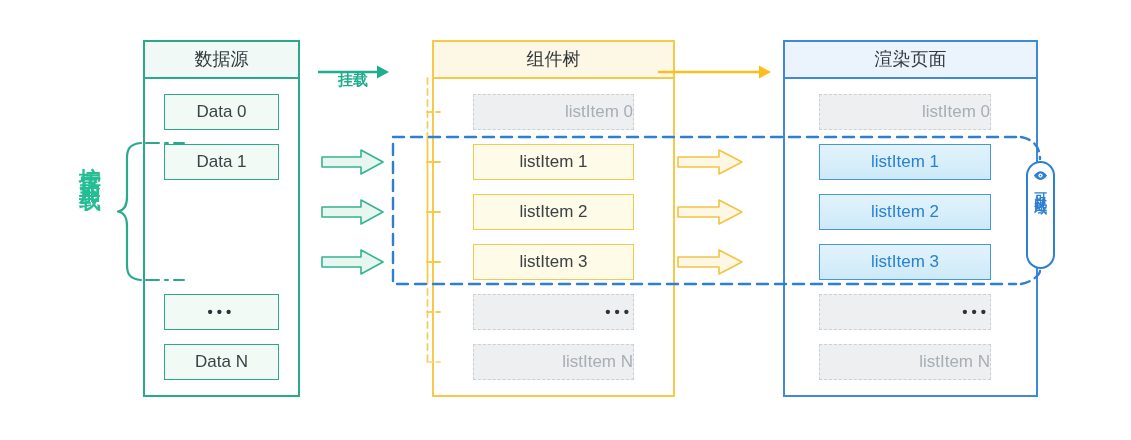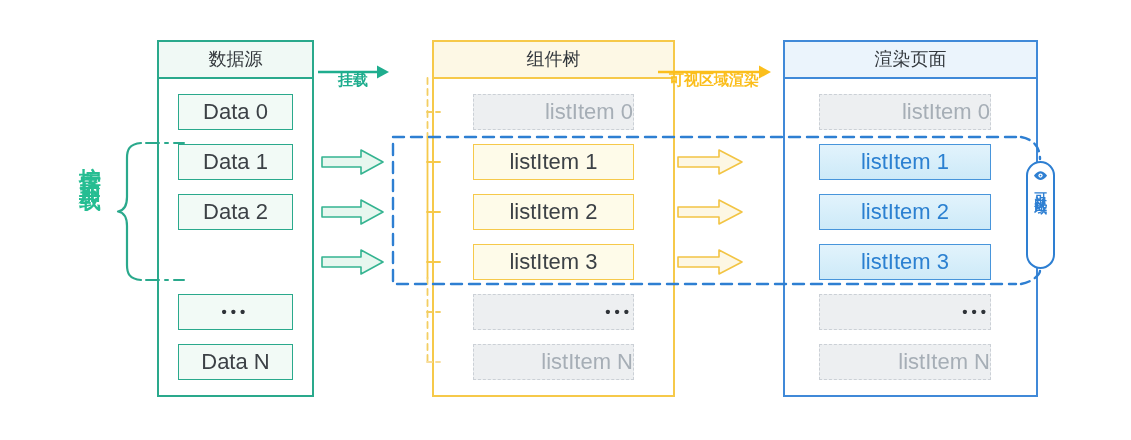--- a/index.html
+++ b/index.html
@@ -2,29 +2,29 @@
 <html><head>
 <meta charset="utf-8">
 <style>
   html,body{margin:0;padding:0;background:#ffffff;}
   body{font-family:"Liberation Sans","DejaVu Sans",sans-serif;}
   #canvas{position:relative;width:1131px;height:440px;background:#ffffff;overflow:hidden;}
 
   
   .col{position:absolute;top:40px;height:357px;background:#fff;border:2px solid;box-sizing:border-box;z-index:1;}
   .col-header{height:37px;line-height:34px;text-align:center;font-size:18px;font-weight:500;color:#32373C;border-bottom:2px solid;box-sizing:border-box;}
-  .c1{left:157px;width:157px;border-color:#2AA98C;}
+  .c1{left:143px;width:157px;border-color:#2AA98C;}
   .c1 .col-header{background:#F0F9F5;border-color:#2AA98C;}
   .c2{left:400px;width:243px;border-color:#F6C94A;margin-left:32px;}
   .c2 .col-header{background:#FDF8E5;border-color:#F6C94A;}
   .c3{left:783px;width:255px;border-color:#4089D8;}
   .c3 .col-header{background:#EBF4FC;border-color:#4089D8;}
 
   
-  .item{position:absolute;height:36px;line-height:33px;text-align:center;font-size:22px;box-sizing:border-box;border:1.5px solid;}
+  .item{position:absolute;height:36px;line-height:33px;text-align:center;font-size:17px;box-sizing:border-box;border:1.5px solid;}
   .c1 .item{left:19px;width:115px;}
   .c2 .item{left:39px;width:161px;}
   .c3 .item{left:34px;width:172px;}
   .r0{top:52px}.r1{top:102px}.r2{top:152px}.r3{top:202px}.r4{top:252px}.r5{top:302px}
   .t-item{background:#F2FAF6;border-color:#2AA98C;color:#3C4146;}
   .y-item{background:#FEFBE9;border-color:#F6C94A;color:#3C4146;}
   .b-item{background:linear-gradient(180deg,#E2F3FC,#CDEAF8);border-color:#4795DB;color:#2B80D1;}
   .g-item{background:#EDEFF1;border:1.5px dashed #CBD0D6;color:#A6AEB6;text-align:right;}
   .dots{font-weight:700;letter-spacing:4px;font-size:15px;color:#2F3338;}
   .g-item.dots{color:#2F3338;}
@@ -49,27 +49,25 @@
   #overlay{position:absolute;left:0;top:0;width:1131px;height:440px;z-index:5;pointer-events:none;}
 </style>
 </head>
 <body>
 
 <div id="canvas">
 
   <div class="side-label">按需加载</div>
 
   <div class="flow-label mount">挂载</div>
-  <div class="flow-label render">可视区域渲染</div>
 
   <div class="col c1">
     <div class="col-header">数据源</div>
     <div class="item t-item r0">Data 0</div>
     <div class="item t-item r1">Data 1</div>
-    <div class="item t-item r2">Data 2</div>
     <div class="item t-item r4 dots">•••</div>
     <div class="item t-item r5">Data N</div>
   </div>
 
   <div class="col c2">
     <div class="col-header">组件树</div>
     <div class="item g-item r0">listItem 0</div>
     <div class="item y-item r1">listItem 1</div>
     <div class="item y-item r2">listItem 2</div>
     <div class="item y-item r3">listItem 3</div>

